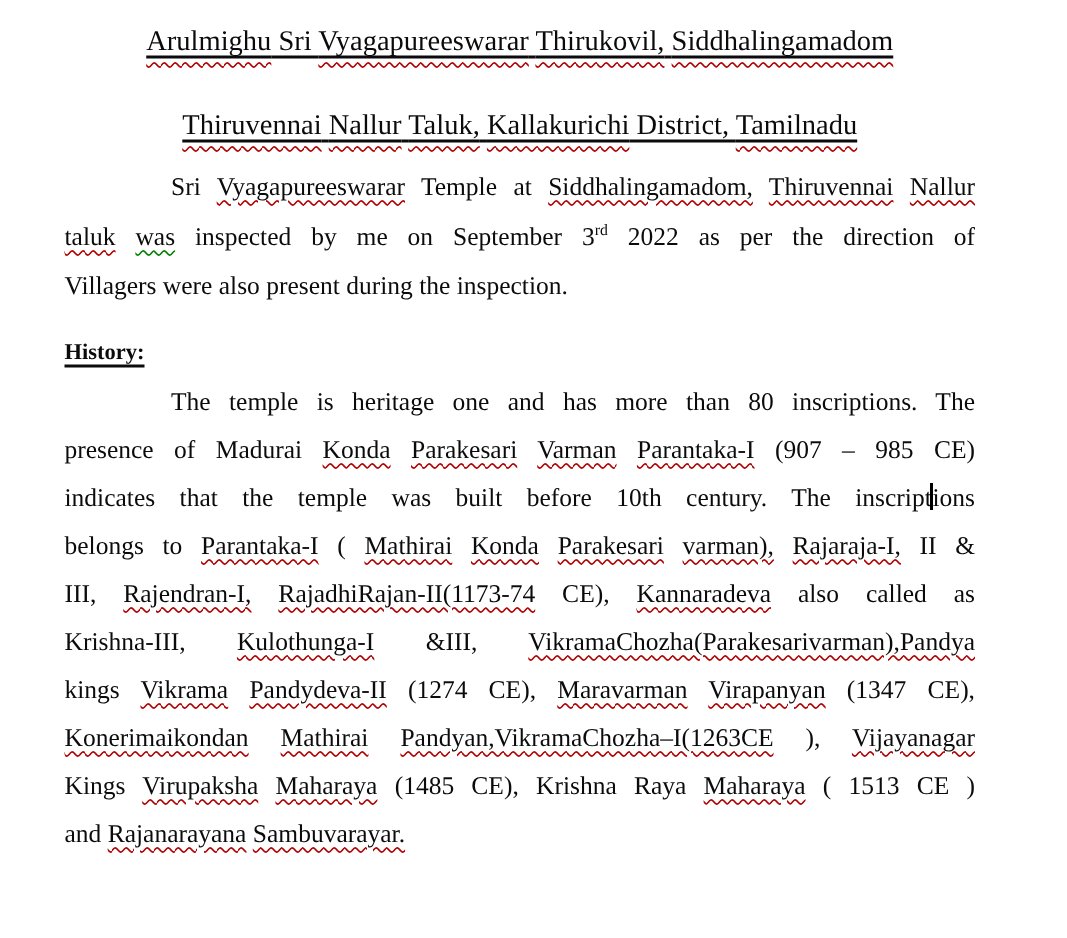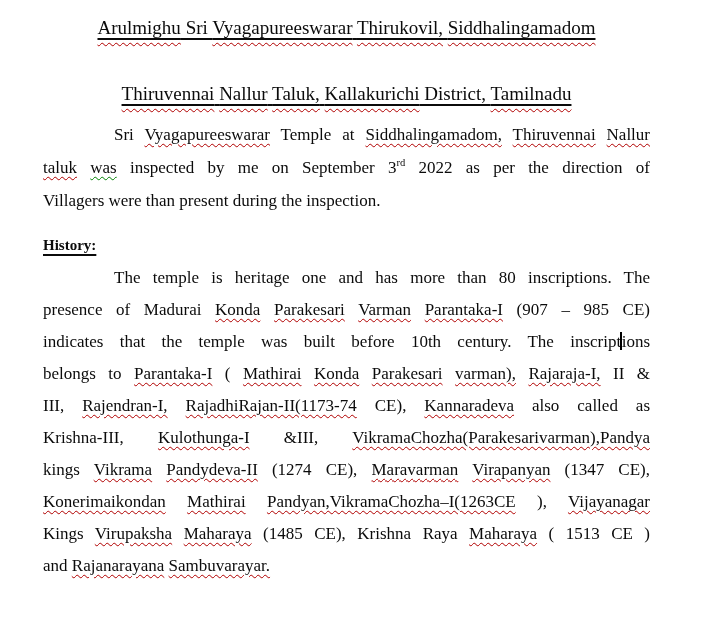--- a/index.html
+++ b/index.html
@@ -10,21 +10,21 @@
   }
   .page{padding:13px 61px 0 43px;}
   
   .line{text-align:justify;text-align-last:justify;}
   .line.last{text-align-last:left;}
   .line.ind{text-indent:71px;}
   
   .title{font-weight:normal;font-size:19px;line-height:30px;}
   .title .line{text-align:center;text-align-last:center;
     text-decoration:underline;text-decoration-thickness:1.6px;text-underline-offset:4px;}
-  #title-line-2{margin-top:36px;}
+  #title-line-2{margin-top:26px;}
   
   .para{font-size:17px;}
   #intro-paragraph{margin-top:9px;line-height:33px;}
   #history-heading-row{margin-top:11px;line-height:33px;}
   #history-heading-row .hd{
     font-weight:bold;font-size:15px;
     text-decoration:underline;text-decoration-thickness:1.6px;text-underline-offset:4px;}
   #history-paragraph{line-height:32px;}
   
   .misspell{
@@ -50,21 +50,21 @@
       <div class="line last"><span class="misspell">Arulmighu</span><span> Sri </span><span class="misspell">Vyagapureeswarar</span><span> </span><span class="misspell">Thirukovil,</span><span> </span><span class="misspell">Siddhalingamadom</span></div>
     </div>
 
   <div class="title" id="title-line-2">
       <div class="line last"><span class="misspell">Thiruvennai</span><span> </span><span class="misspell">Nallur</span><span> </span><span class="misspell">Taluk,</span><span> </span><span class="misspell">Kallakurichi</span><span> District, </span><span class="misspell">Tamilnadu</span></div>
     </div>
 
   <div class="para" id="intro-paragraph">
       <div class="line ind"><span>Sri </span><span class="misspell">Vyagapureeswarar</span><span> Temple at </span><span class="misspell">Siddhalingamadom,</span><span> </span><span class="misspell">Thiruvennai</span><span> </span><span class="misspell">Nallur</span></div>
       <div class="line"><span class="misspell">taluk</span><span> </span><span class="grammar">was</span><span> inspected by me on September 3</span><sup>rd</sup><span> 2022 as per the direction of</span></div>
-      <div class="line last"><span>Villagers were than present during the inspection.</span></div>
+      <div class="line last"><span>Villagers were also present during the inspection.</span></div>
     </div>
 
   <div id="history-heading-row">
     <span class="hd">History:</span>
   </div>
 
   <div class="para" id="history-paragraph">
       <div class="line ind"><span>The temple is heritage one and has more than 80 inscriptions. The</span></div>
       <div class="line"><span>presence of Madurai </span><span class="misspell">Konda</span><span> </span><span class="misspell">Parakesari</span><span> </span><span class="misspell">Varman</span><span> </span><span class="misspell">Parantaka-I</span><span> (907 – 985 CE)</span></div>
       <div class="line"><span>indicates that the temple was built before 10th century. The inscript</span><span class="caret"></span><span>ions</span></div>

